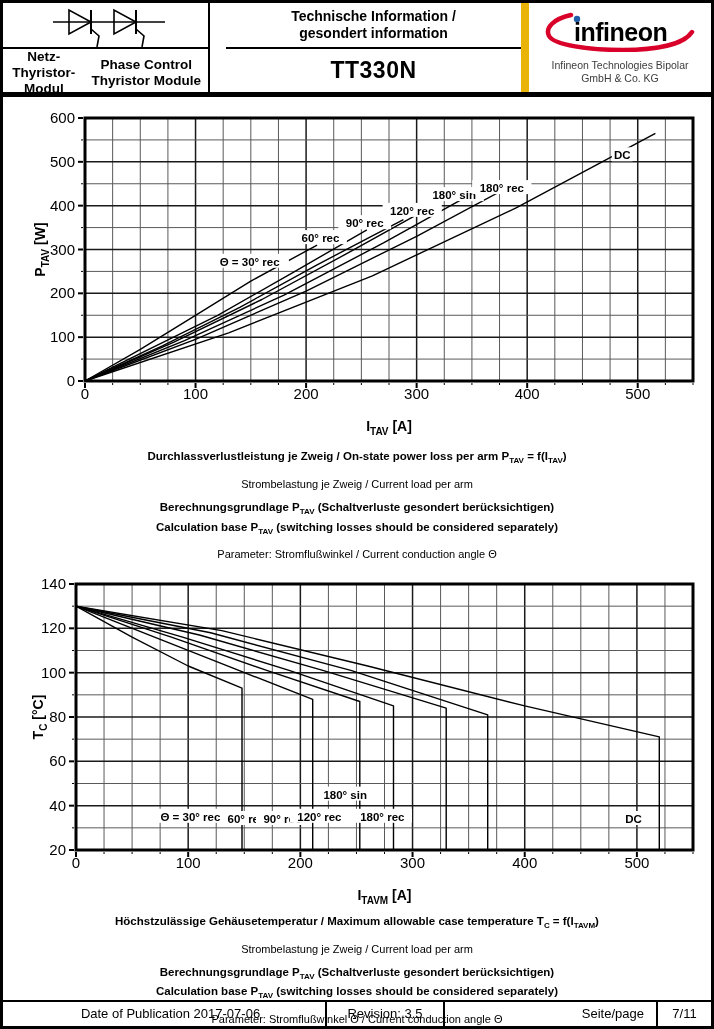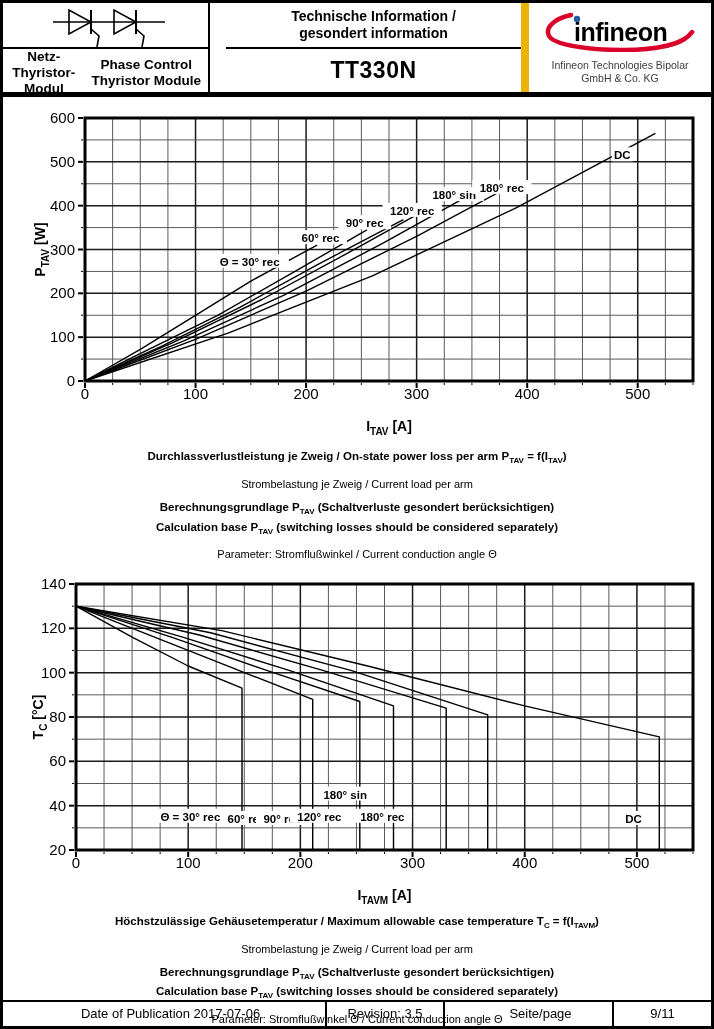--- a/index.html
+++ b/index.html
@@ -37,21 +37,21 @@
   .caps .t4 { margin-top:0px; }
   .caps .t5 { margin-top:8px; }
   
   .ftr {
     position:absolute; left:0; right:0; bottom:0; height:26px;
     border-top:2px solid #000; display:flex; font-size:13px; line-height:24px;
   }
   .ftr-cell { height:100%;text-align:center; }
   .ftr-date { width:322px; padding-left:13px; }
   .ftr-rev  { width:118px; border-left:2px solid #000; }
-  .ftr-seite{ width:169px; border-left:2px solid #000; text-align:center; padding-right:12px;padding-left:36px; }
+  .ftr-seite{ width:213px; border-left:2px solid #000; text-align:right; padding-right:12px;padding-left:36px; }
   .ftr-page { flex:1; border-left:2px solid #000; text-align:center; }
 </style>
 </head>
 <body>
 
 <div class="page">
 
   <div class="hdr">
     <div class="hdr-cell hdr-left">
       <div class="hdr-top">
@@ -335,16 +335,16 @@
     <p class="t2">Strombelastung je Zweig / Current load per arm</p>
     <p class="b t3">Berechnungsgrundlage P<sub>TAV</sub> (Schaltverluste gesondert berücksichtigen)</p>
     <p class="b t4">Calculation base P<sub>TAV</sub> (switching losses should be considered separately)</p>
     <p class="t5">Parameter: Stromflußwinkel Θ / Current conduction angle Θ</p>
   </div>
 
   <div class="ftr">
     <div class="ftr-cell ftr-date">Date of Publication 2017-07-06</div>
     <div class="ftr-cell ftr-rev">Revision: 3.5</div>
     <div class="ftr-cell ftr-seite">Seite/page</div>
-    <div class="ftr-cell ftr-page">9/11</div>
+    <div class="ftr-cell ftr-page">7/11</div>
   </div>
 
 </div>
 
 </body></html>

